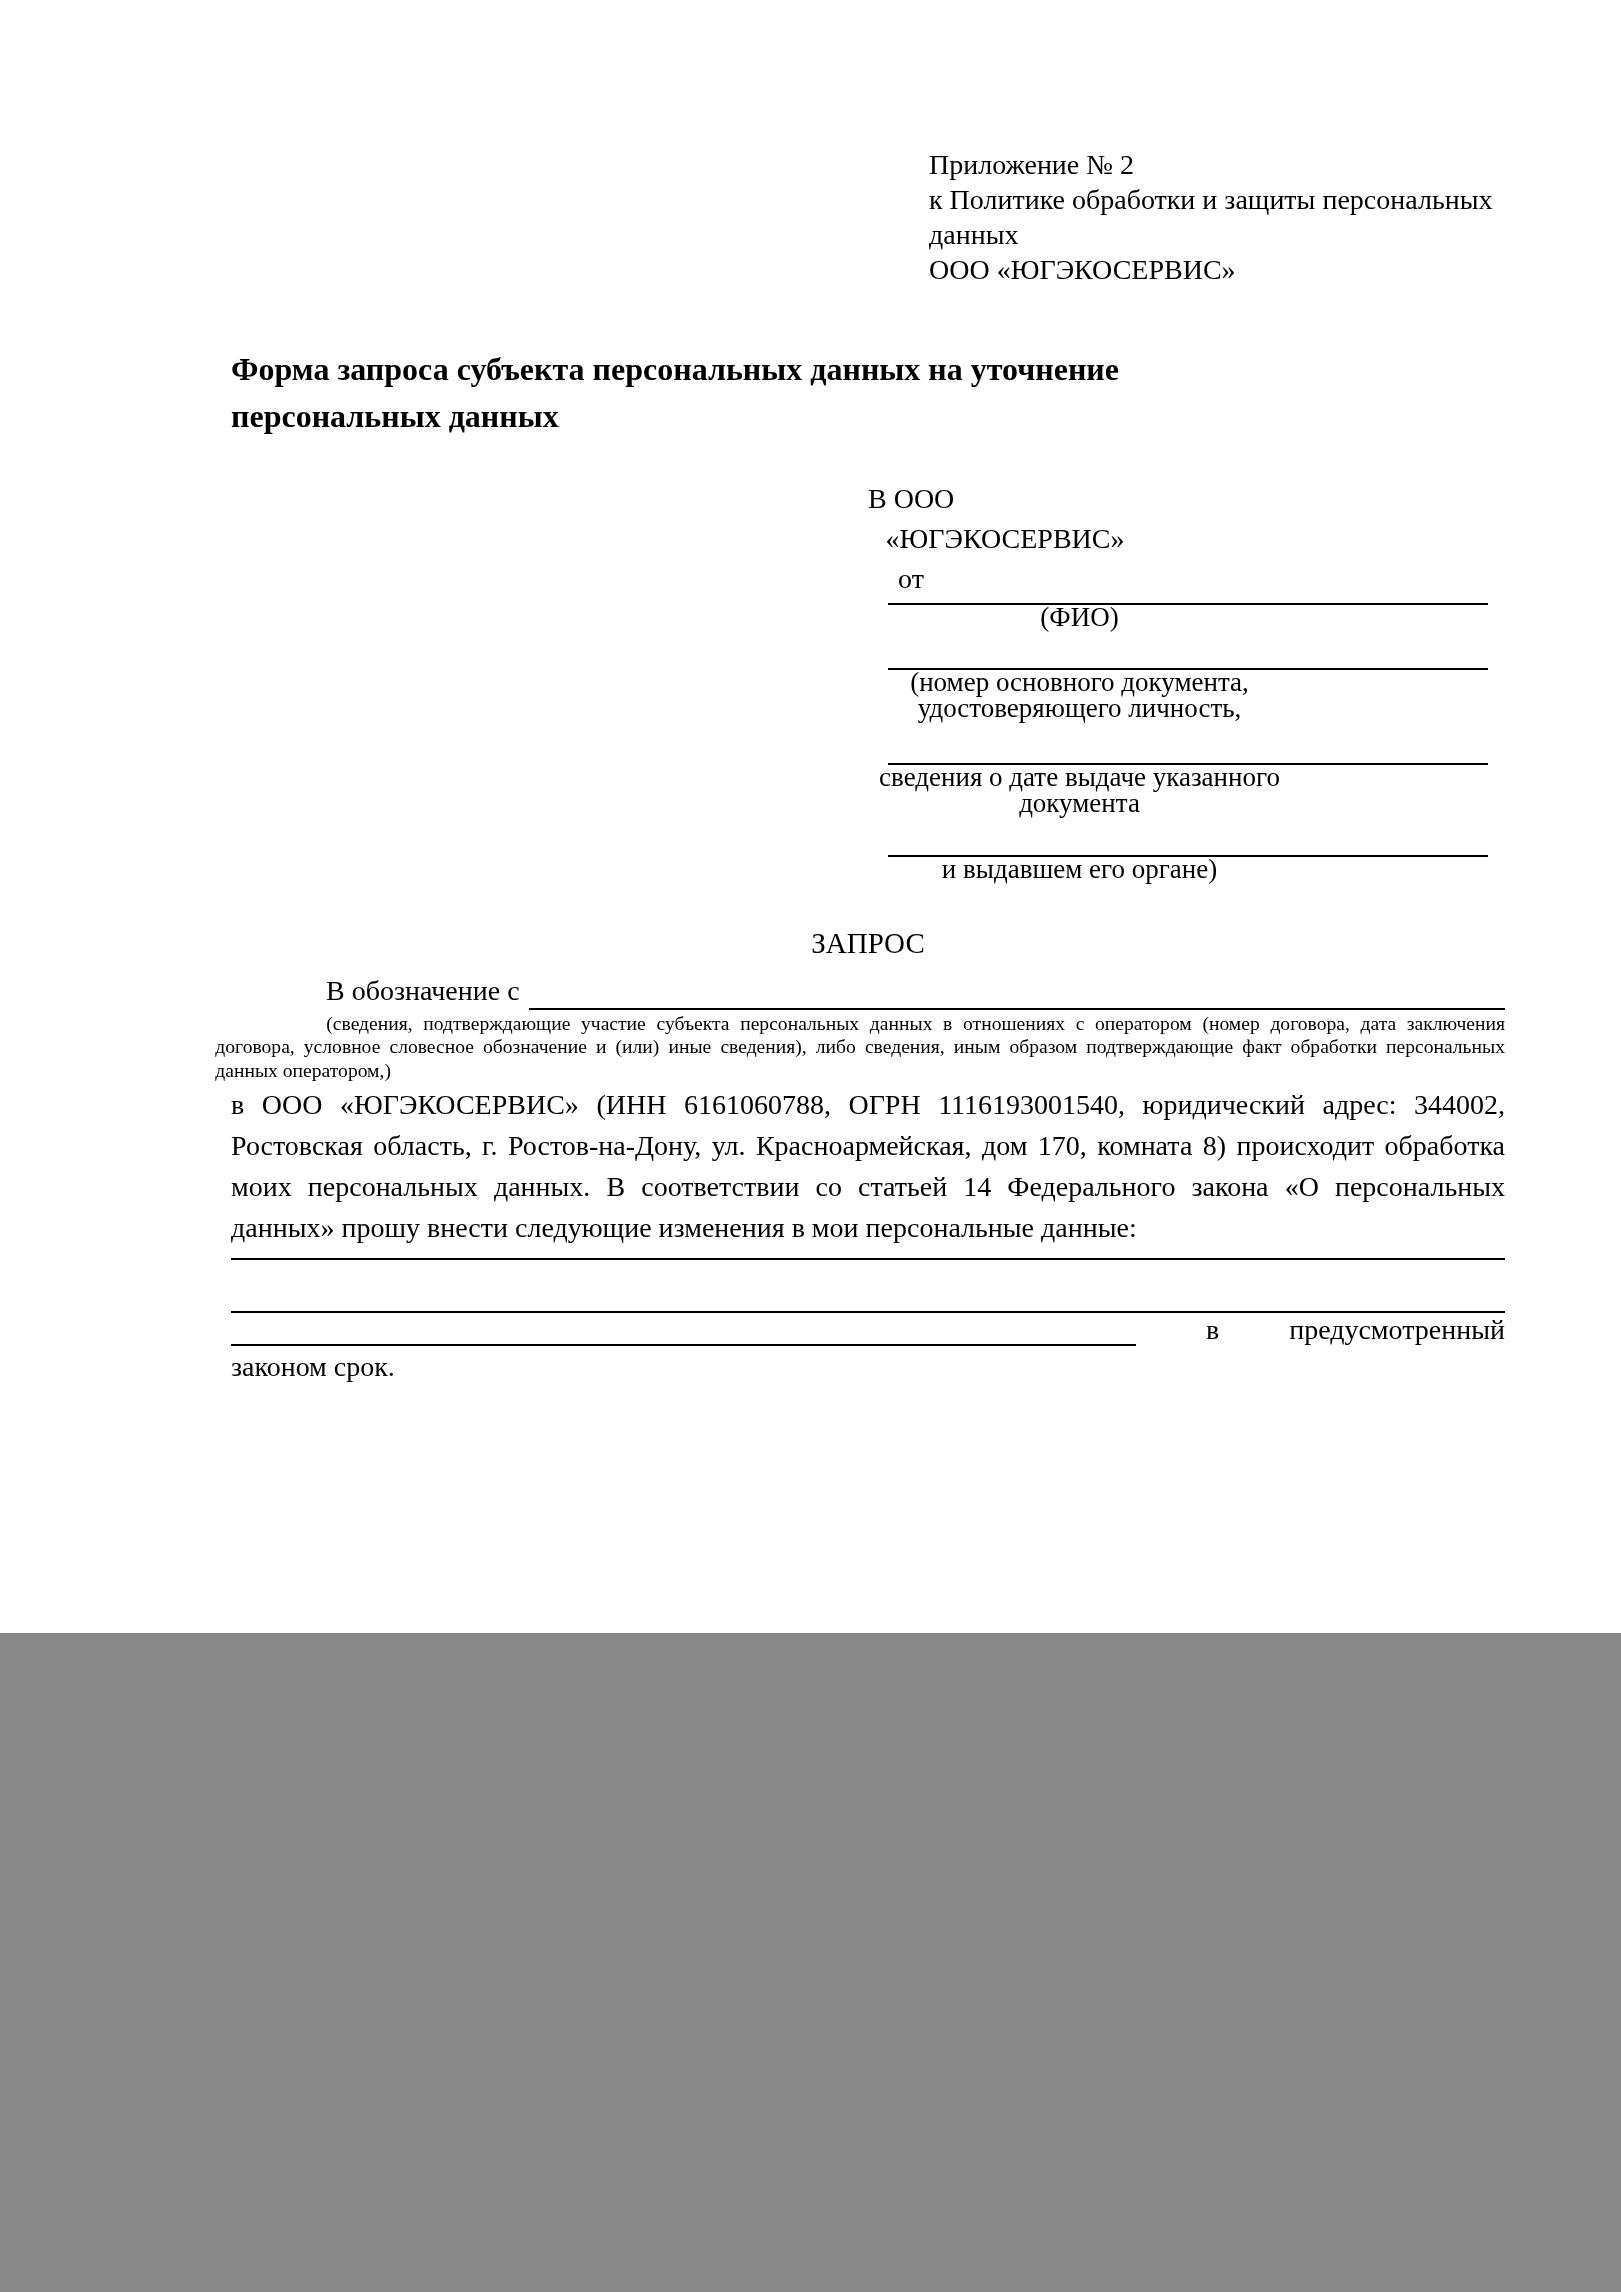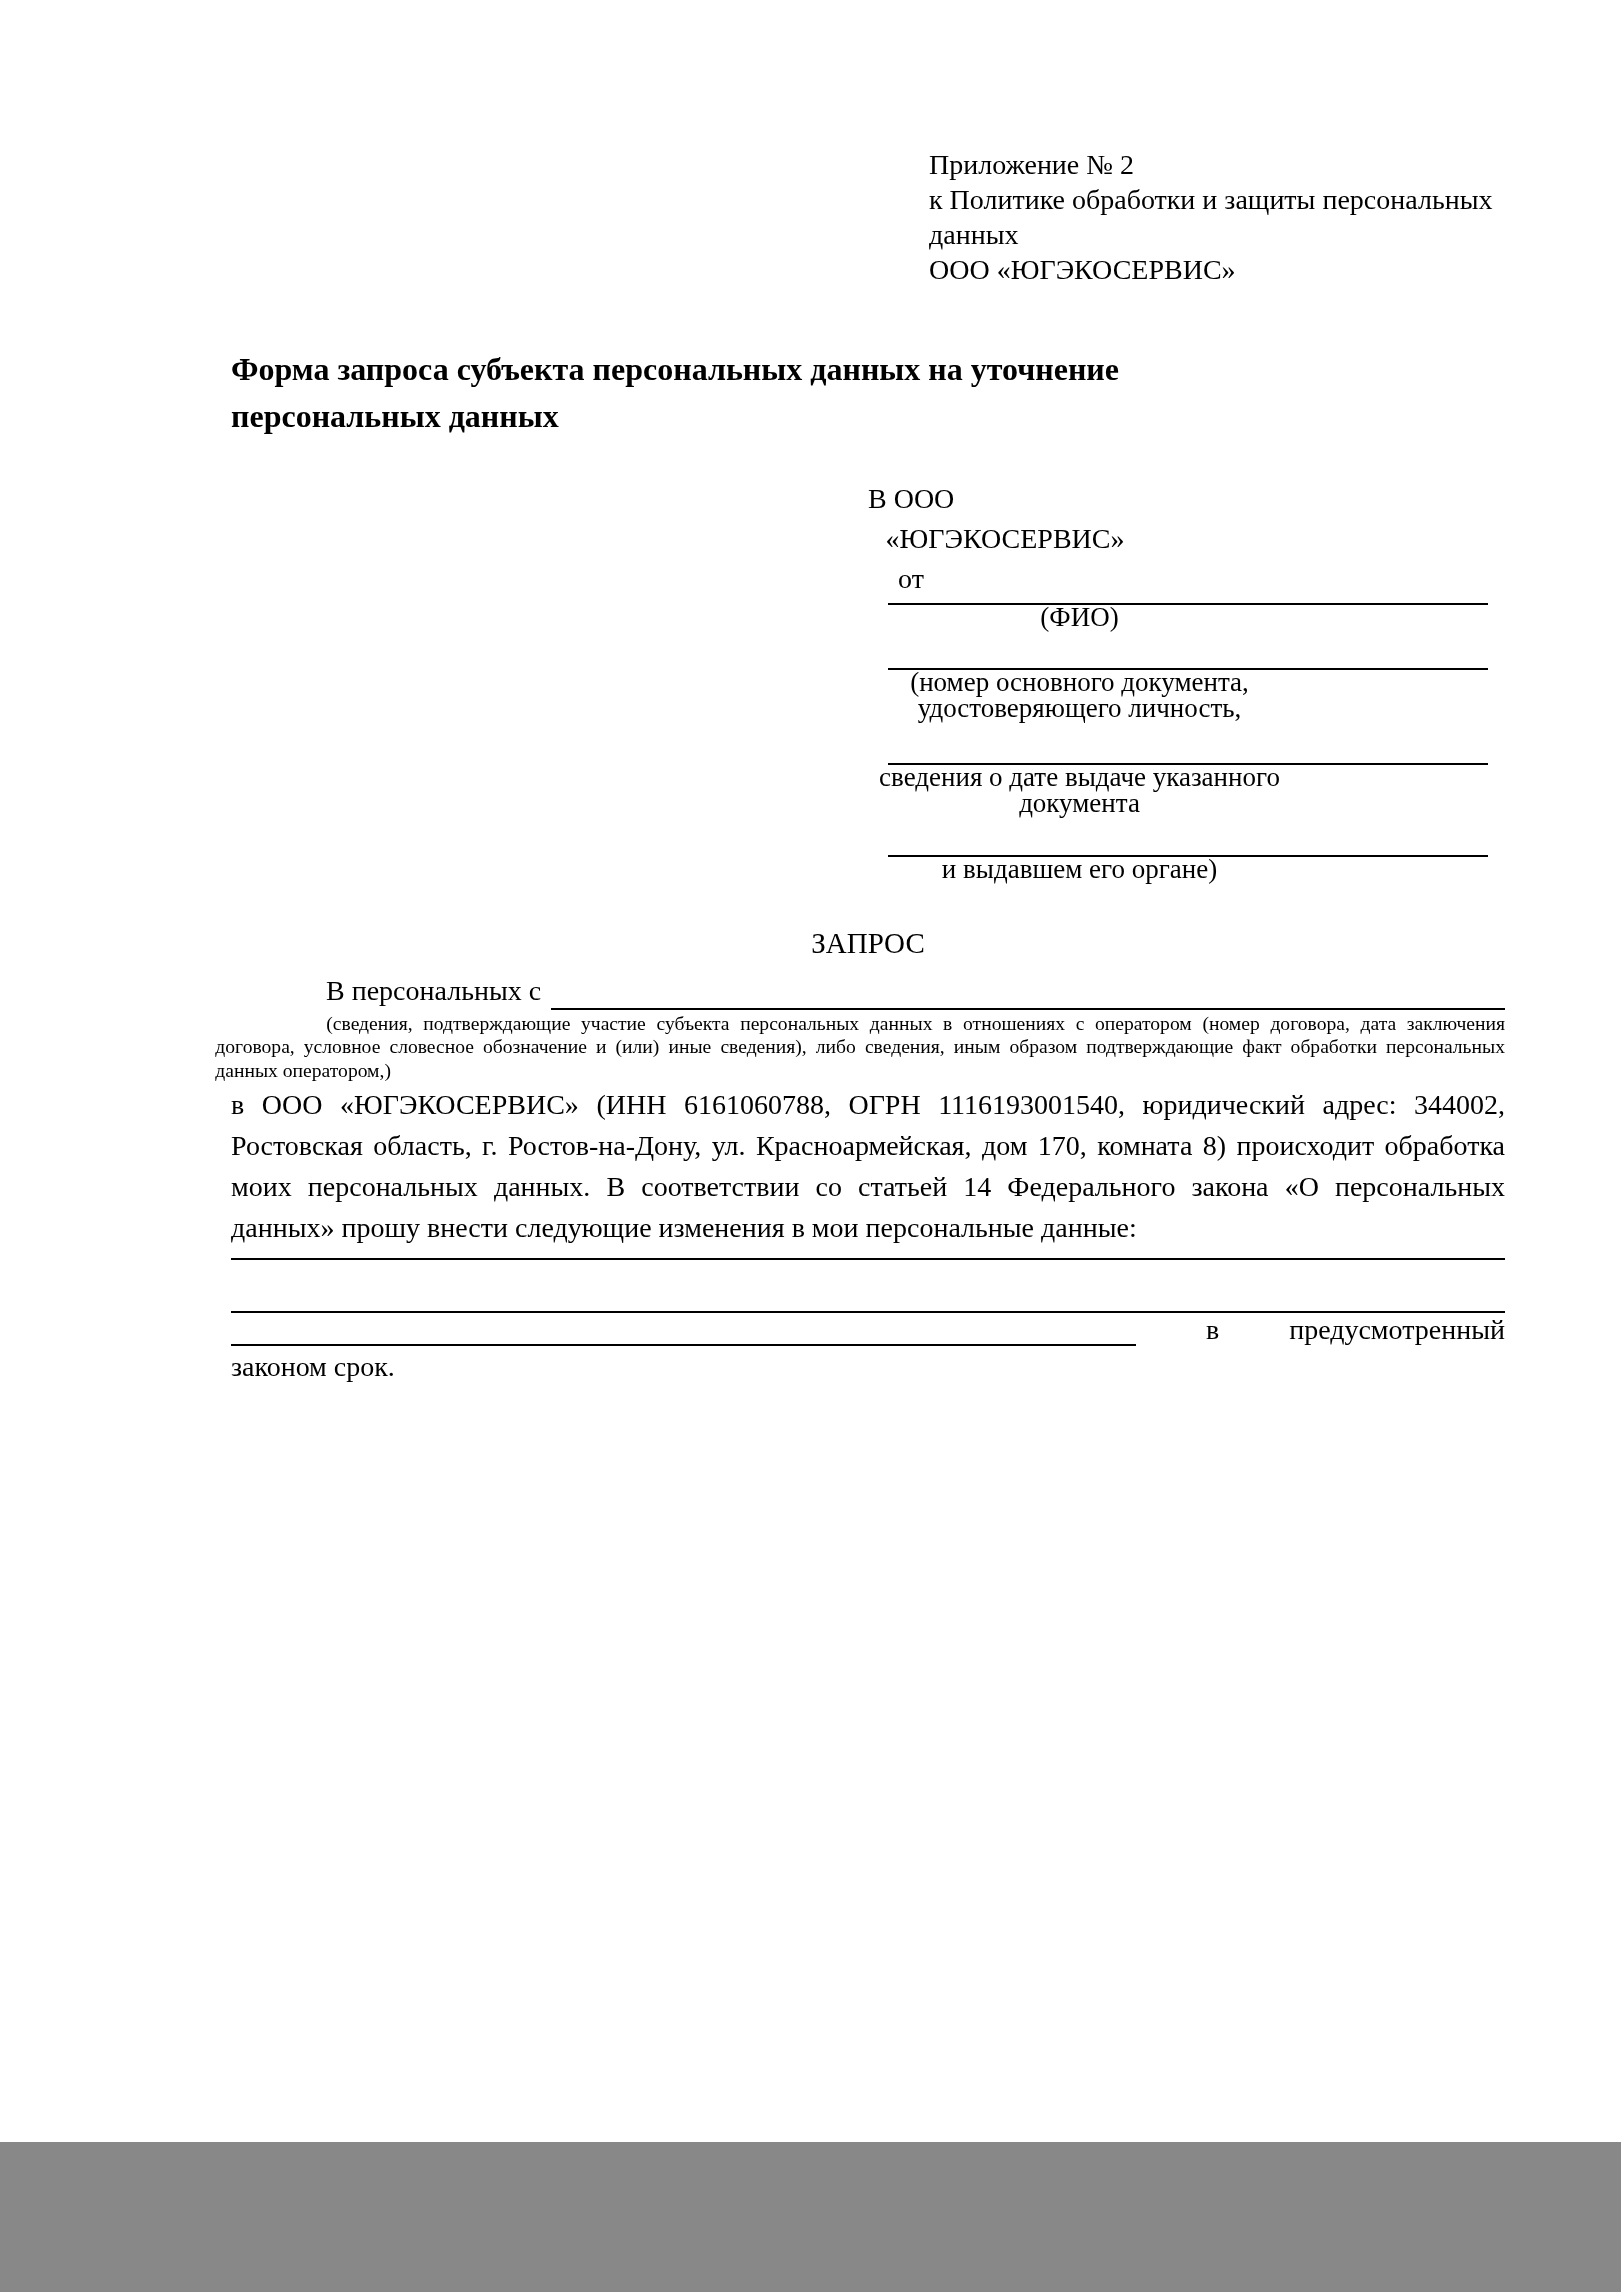--- a/index.html
+++ b/index.html
@@ -1,20 +1,20 @@
 <!DOCTYPE html>
 <html><head>
 <meta charset="utf-8">
 <style>
   * { margin: 0; padding: 0; box-sizing: border-box; }
   html, body { background: #888; }
   .page {
     position: relative;
     width: 1621px;
-    height: 2142px;
+    height: 1633px;
     margin: 0 auto;
     background: #ffffff;
     color: #000000;
     font-family: "Liberation Serif", "DejaVu Serif", serif;
     overflow: hidden;
   }
   .content { padding: 147px 116px 0 231px; }
 
   
   .appendix { margin-left: 698px; font-size: 28px; line-height: 35px; }
@@ -109,21 +109,21 @@
       <div class="addr-caption">сведения о дате выдаче указанного документа</div>
 
       <div class="addr-blank h-last"></div>
       <div class="addr-caption">и выдавшем его органе)</div>
     </div>
 
     <div class="request-heading">ЗАПРОС</div>
 
     <div class="intro">
       <span class="intro-indent"></span>
-      <span class="intro-prefix">В персональных с</span>
+      <span class="intro-prefix">В обозначение с</span>
       <span class="basis-blank"></span>
     </div>
 
     <div class="footnote">(сведения, подтверждающие участие субъекта персональных данных в отношениях с оператором (номер договора, дата заключения договора, условное словесное обозначение и (или) иные сведения), либо сведения, иным образом подтверждающие факт обработки персональных данных оператором,)</div>
 
     <div class="body-par">в ООО «ЮГЭКОСЕРВИС» (ИНН 6161060788, ОГРН 1116193001540, юридический адрес: 344002, Ростовская область, г. Ростов-на-Дону, ул. Красноармейская, дом 170, комната 8) происходит обработка моих персональных данных. В соответствии со статьей 14 Федерального закона «О персональных данных» прошу внести следующие изменения в мои персональные данные:</div>
 
     <div class="rule rule-1"></div>
     <div class="rule rule-2"></div>
 

